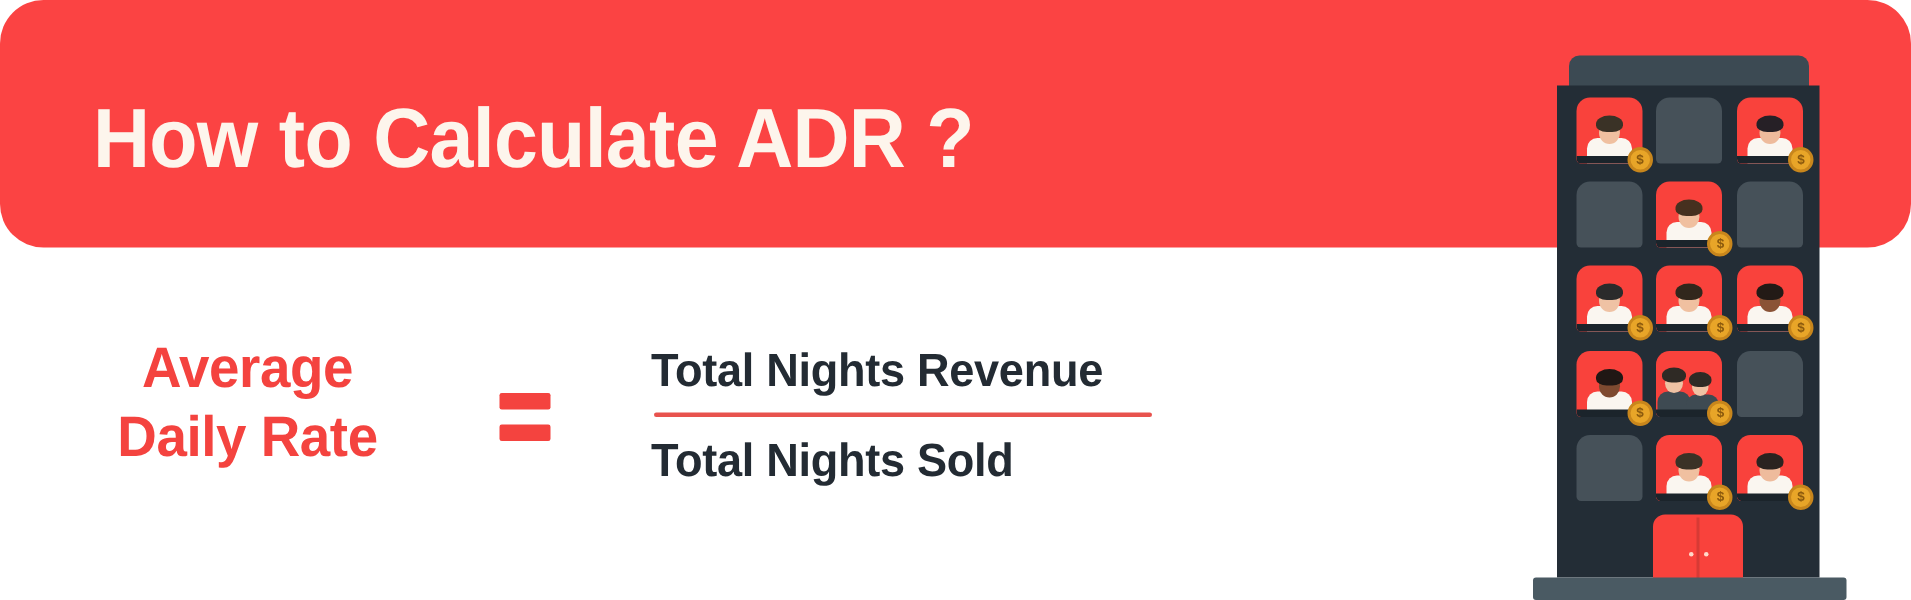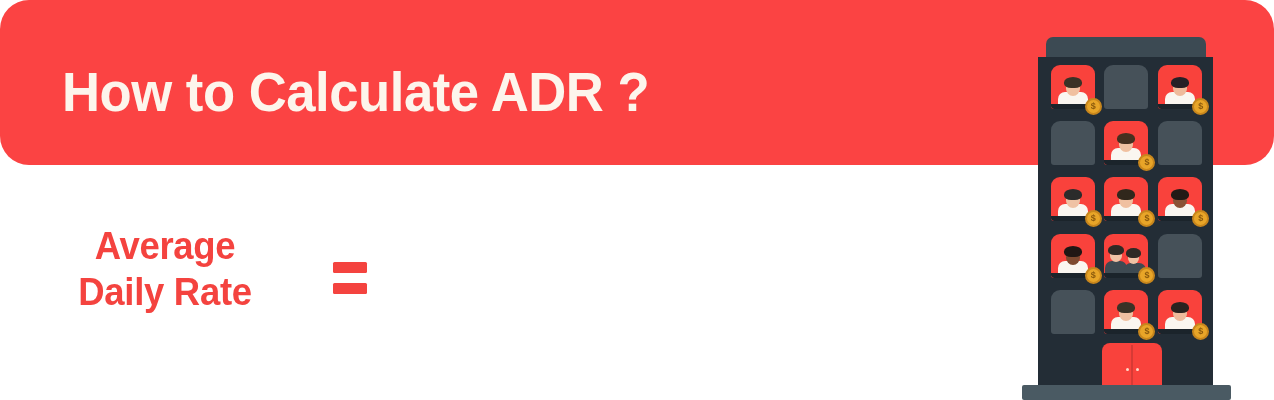--- a/index.html
+++ b/index.html
@@ -234,20 +234,25 @@
     <div id="adr-label">
       <div>Average</div>
       <div>Daily Rate</div>
     </div>
 
     <div id="equals-sign">
       <div class="bar top"></div>
       <div class="bar bottom"></div>
     </div>
 
+    <div id="fraction">
+      <div class="term">Total Nights Revenue</div>
+      <div id="fraction-bar"></div>
+      <div class="term">Total Nights Sold</div>
+    </div>
 
   </div>
 
   <div id="building">
     <div id="roof-cap"></div>
     <div id="body"></div>
     <div id="window-grid">
         <div class="window occupied">
           <div class="pane" style="background: rgb(249, 66, 60);">
             <div class="person single">

